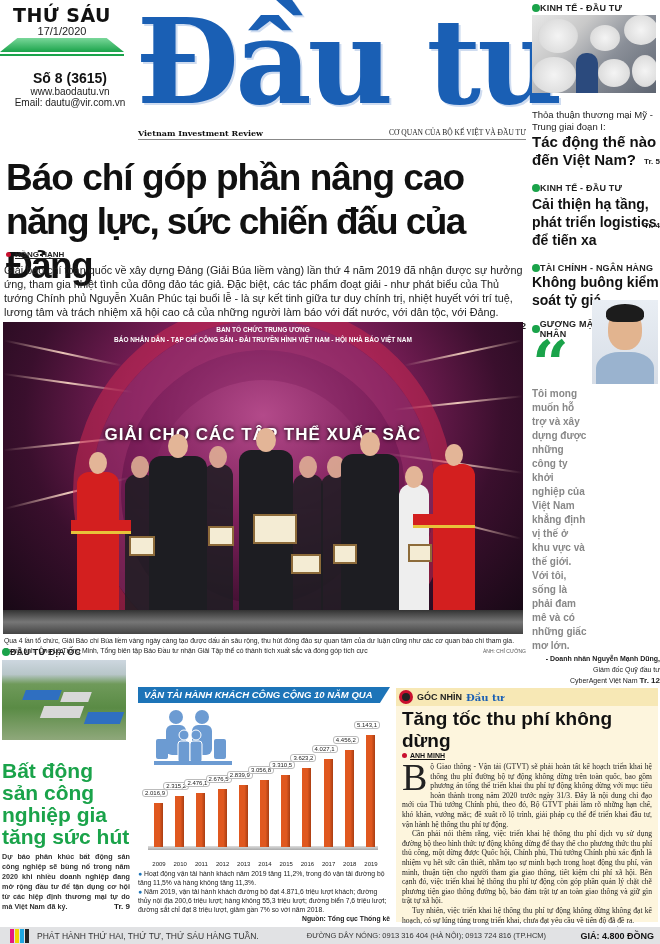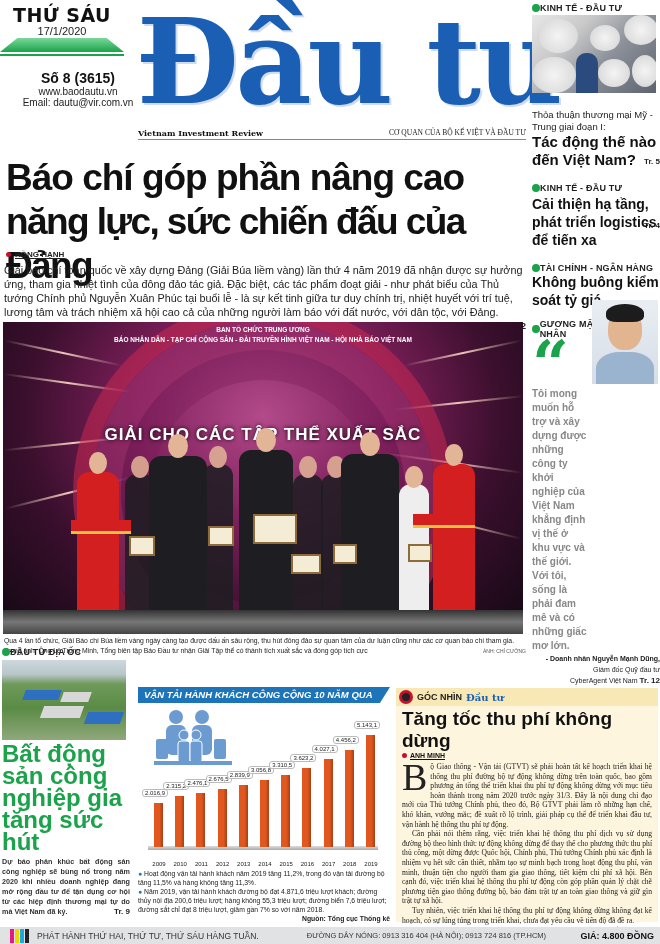--- a/index.html
+++ b/index.html
@@ -8,21 +8,21 @@
   .sec-label { font-family: "Liberation Sans", sans-serif; font-weight: bold; font-size: 9px; color: #222; display: flex; align-items: center; gap: 0; letter-spacing: 0.2px; }
   .dot { width: 8px; height: 8px; border-radius: 50%; background: #1aa34a; display: inline-block; }
   .tr { font-size: 8px; font-weight: bold; color: #222; }
 
   
   #day-block { left: 0; top: 4px; width: 124px; text-align: center; }
   #day-name { font-family: "DejaVu Sans", sans-serif; font-weight: bold; font-size: 19px; letter-spacing: 0.5px; color: #111; }
   #day-date { font-size: 11px; color: #222; margin-top: -1px; }
   #day-bar { height: 14px; margin-top: 1px; background: linear-gradient(180deg, #7ad79a 0%, #1aa34a 100%); clip-path: polygon(14% 0, 86% 0, 100% 100%, 0 100%); }
   #day-line { height: 2px; background: #1aa34a; margin-top: 2px; }
-  #issue { left: 12px; top: 70px; width: 132px; text-align: center; }
+  #issue { left: 4px; top: 70px; width: 132px; text-align: center; }
   #issue-no { font-weight: bold; font-size: 14px; }
   #issue-web, #issue-mail { font-size: 10px; color: #222; }
 
   #logo { left: 136px; top: -8px; width: 390px; height: 140px; font-family: "DejaVu Serif", serif; font-weight: bold; font-size: 118px; color: #1a5fb4; letter-spacing: -4px; line-height: 140px; text-shadow: 2px 2px 0 #cfdcf0; white-space: nowrap; }
   #logo-sub { left: 138px; top: 128px; width: 388px; display: flex; justify-content: space-between; border-bottom: 1px solid #888; padding-bottom: 1px; }
   #logo-en { font-family: "DejaVu Serif", serif; font-weight: bold; font-size: 8px; }
   #logo-org { font-family: "Liberation Serif", serif; font-size: 7.5px; color: #222; }
 
   
   #right-col { left: 532px; top: 0; width: 128px; height: 684px; }
@@ -63,21 +63,21 @@
   .cert { position: absolute; background: #f4ecd4; border: 2px solid #8d6b3a; }
   #stage-floor { position: absolute; left: 0; bottom: 0; width: 100%; height: 24px; background: linear-gradient(180deg, #333 0%, #777 50%, #444 100%); }
   #photo-caption { left: 4px; top: 636px; width: 522px; font-size: 6.8px; line-height: 10px; color: #222; }
   #photo-credit { float: right; font-size: 5px; color: #555; }
 
   
   #bl-col { left: 2px; top: 647px; width: 128px; }
   #img-factory { width: 124px; height: 80px; margin-top: 3px; background: linear-gradient(180deg, #cdd7df 0%, #b8c6c9 18%, #6f9a5a 30%, #5a8b45 60%, #8fa87b 100%); position: relative; overflow: hidden; }
   .roof { position: absolute; background: #2f6fc1; }
   .roof2 { position: absolute; background: #d8d8d8; }
-  #bl-headline { font-weight: bold; font-size: 24px; line-height: 22px; color: #1aa34a; margin-top: 3px; }
+  #bl-headline { font-weight: bold; font-size: 21px; line-height: 22px; color: #1aa34a; margin-top: 20px; }
   #bl-text { font-weight: bold; font-size: 7.2px; line-height: 10px; color: #333; text-align: justify; margin-top: 4px; }
 
   
   #chart-box { left: 138px; top: 687px; width: 252px; height: 236px; }
   #chart-title { background: #1d74b8; color: #fff; font-weight: bold; font-size: 9.5px; padding: 2px 6px; height: 16px; clip-path: polygon(0 0, 100% 0, 96% 100%, 0 100%); font-style: italic; }
   #chart-area { position: relative; width: 252px; height: 164px; background: #fff; }
   #family-icon { position: absolute; left: 16px; top: 6px; width: 78px; height: 60px; }
   .bar { position: absolute; bottom: 20px; width: 9px; background: linear-gradient(90deg, #e8642a 0%, #d9531c 60%, #a93e13 100%); }
   .bar-label { position: absolute; font-size: 6px; color: #222; background: #fff; border: 1px solid #bbb; border-radius: 3px; padding: 0 2px; white-space: nowrap; }
   .xlabel { position: absolute; bottom: 0; font-size: 6px; color: #222; width: 20px; text-align: center; }

